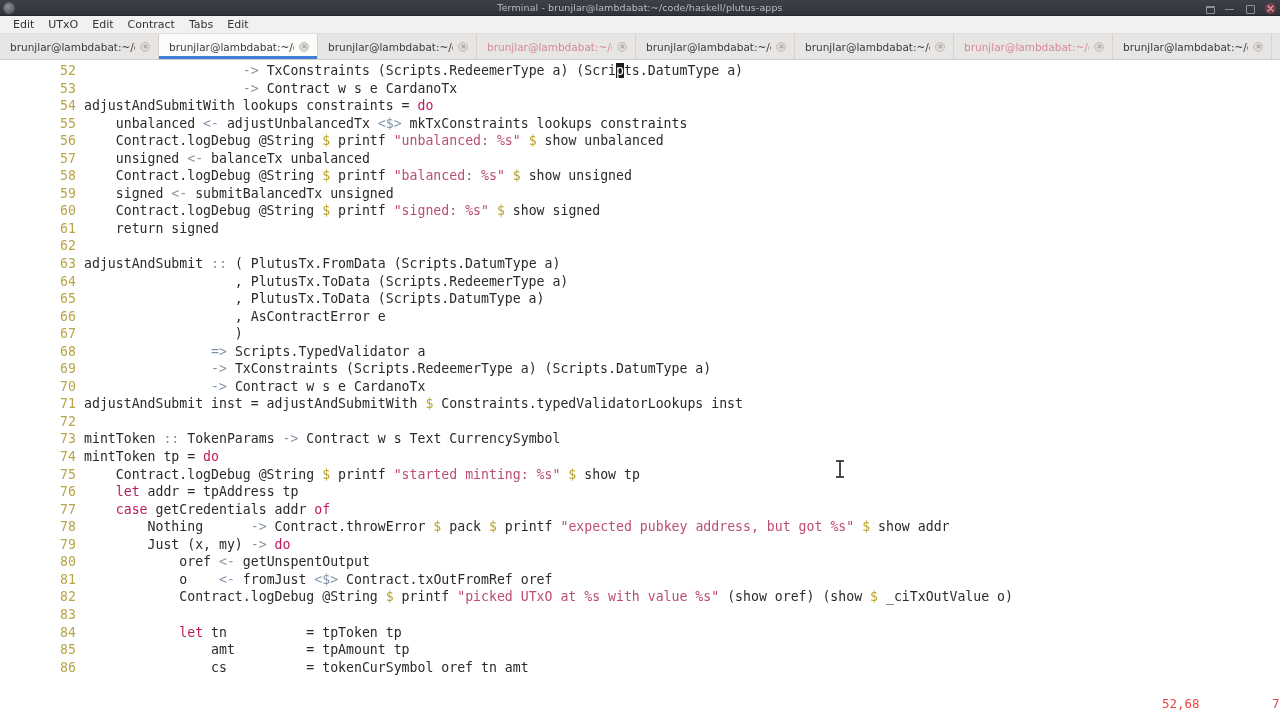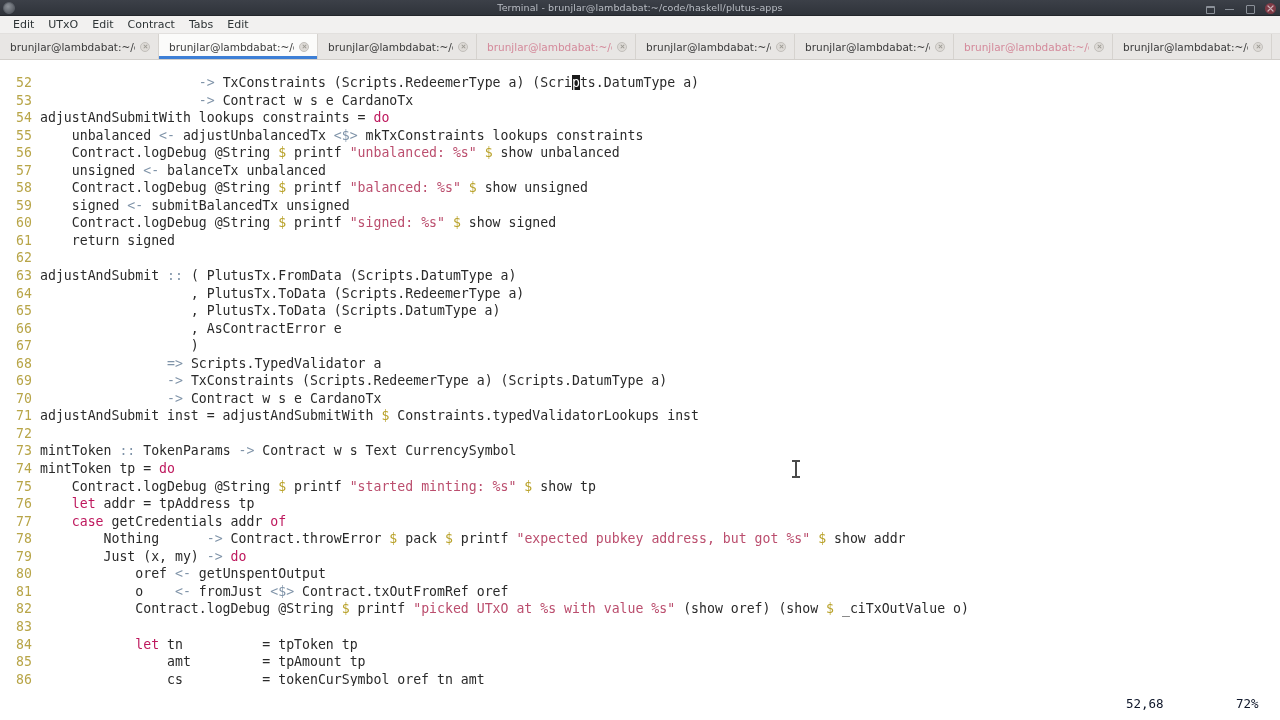--- a/index.html
+++ b/index.html
@@ -152,21 +152,22 @@
   }
   .tab-close::before { transform: rotate(45deg); }
   .tab-close::after  { transform: rotate(-45deg); }
 
   
   .terminal {
     position: relative;
     height: 660px;
     background: #ffffff;
     overflow: hidden;
-    padding-top: 14px;
+    padding-top: 2px;
+    margin-left: 44px;
   }
   .code {
     font-family: "DejaVu Sans Mono", monospace;
     font-size: 13.2px;
     line-height: 17.55px;
     white-space: pre;
     color: #2a2a2a;
   }
   .row { height: 17.55px; }
   .ln {
@@ -198,28 +199,28 @@
     content:"";
     position:absolute; left:-3px;
     width:8px; height:2px; background:#4a4a4a;
   }
   .mouse-caret::before { top:0; }
   .mouse-caret::after  { bottom:0; }
 
   
   .statusbar {
     position: absolute;
-    left: 8px; right: 0; bottom: 0;
+    left: 0; right: 0; bottom: 0;
     height: 34px;
     background: #ffffff;
     display: flex;
     align-items: center;
     font-family: "DejaVu Sans Mono", monospace;
     font-size: 12.5px;
-    color: #0f172a;
+    color: #ef4444;
   }
   .status-pos  { position: absolute; left: 1118px; }
   .status-pct  { position: absolute; left: 1228px; }
 
   .bottom-scroll {
     position: absolute;
     left: 660px; bottom: 3px;
     width: 150px; height: 4px;
     background: #fafafa;
     border-radius: 2px;

